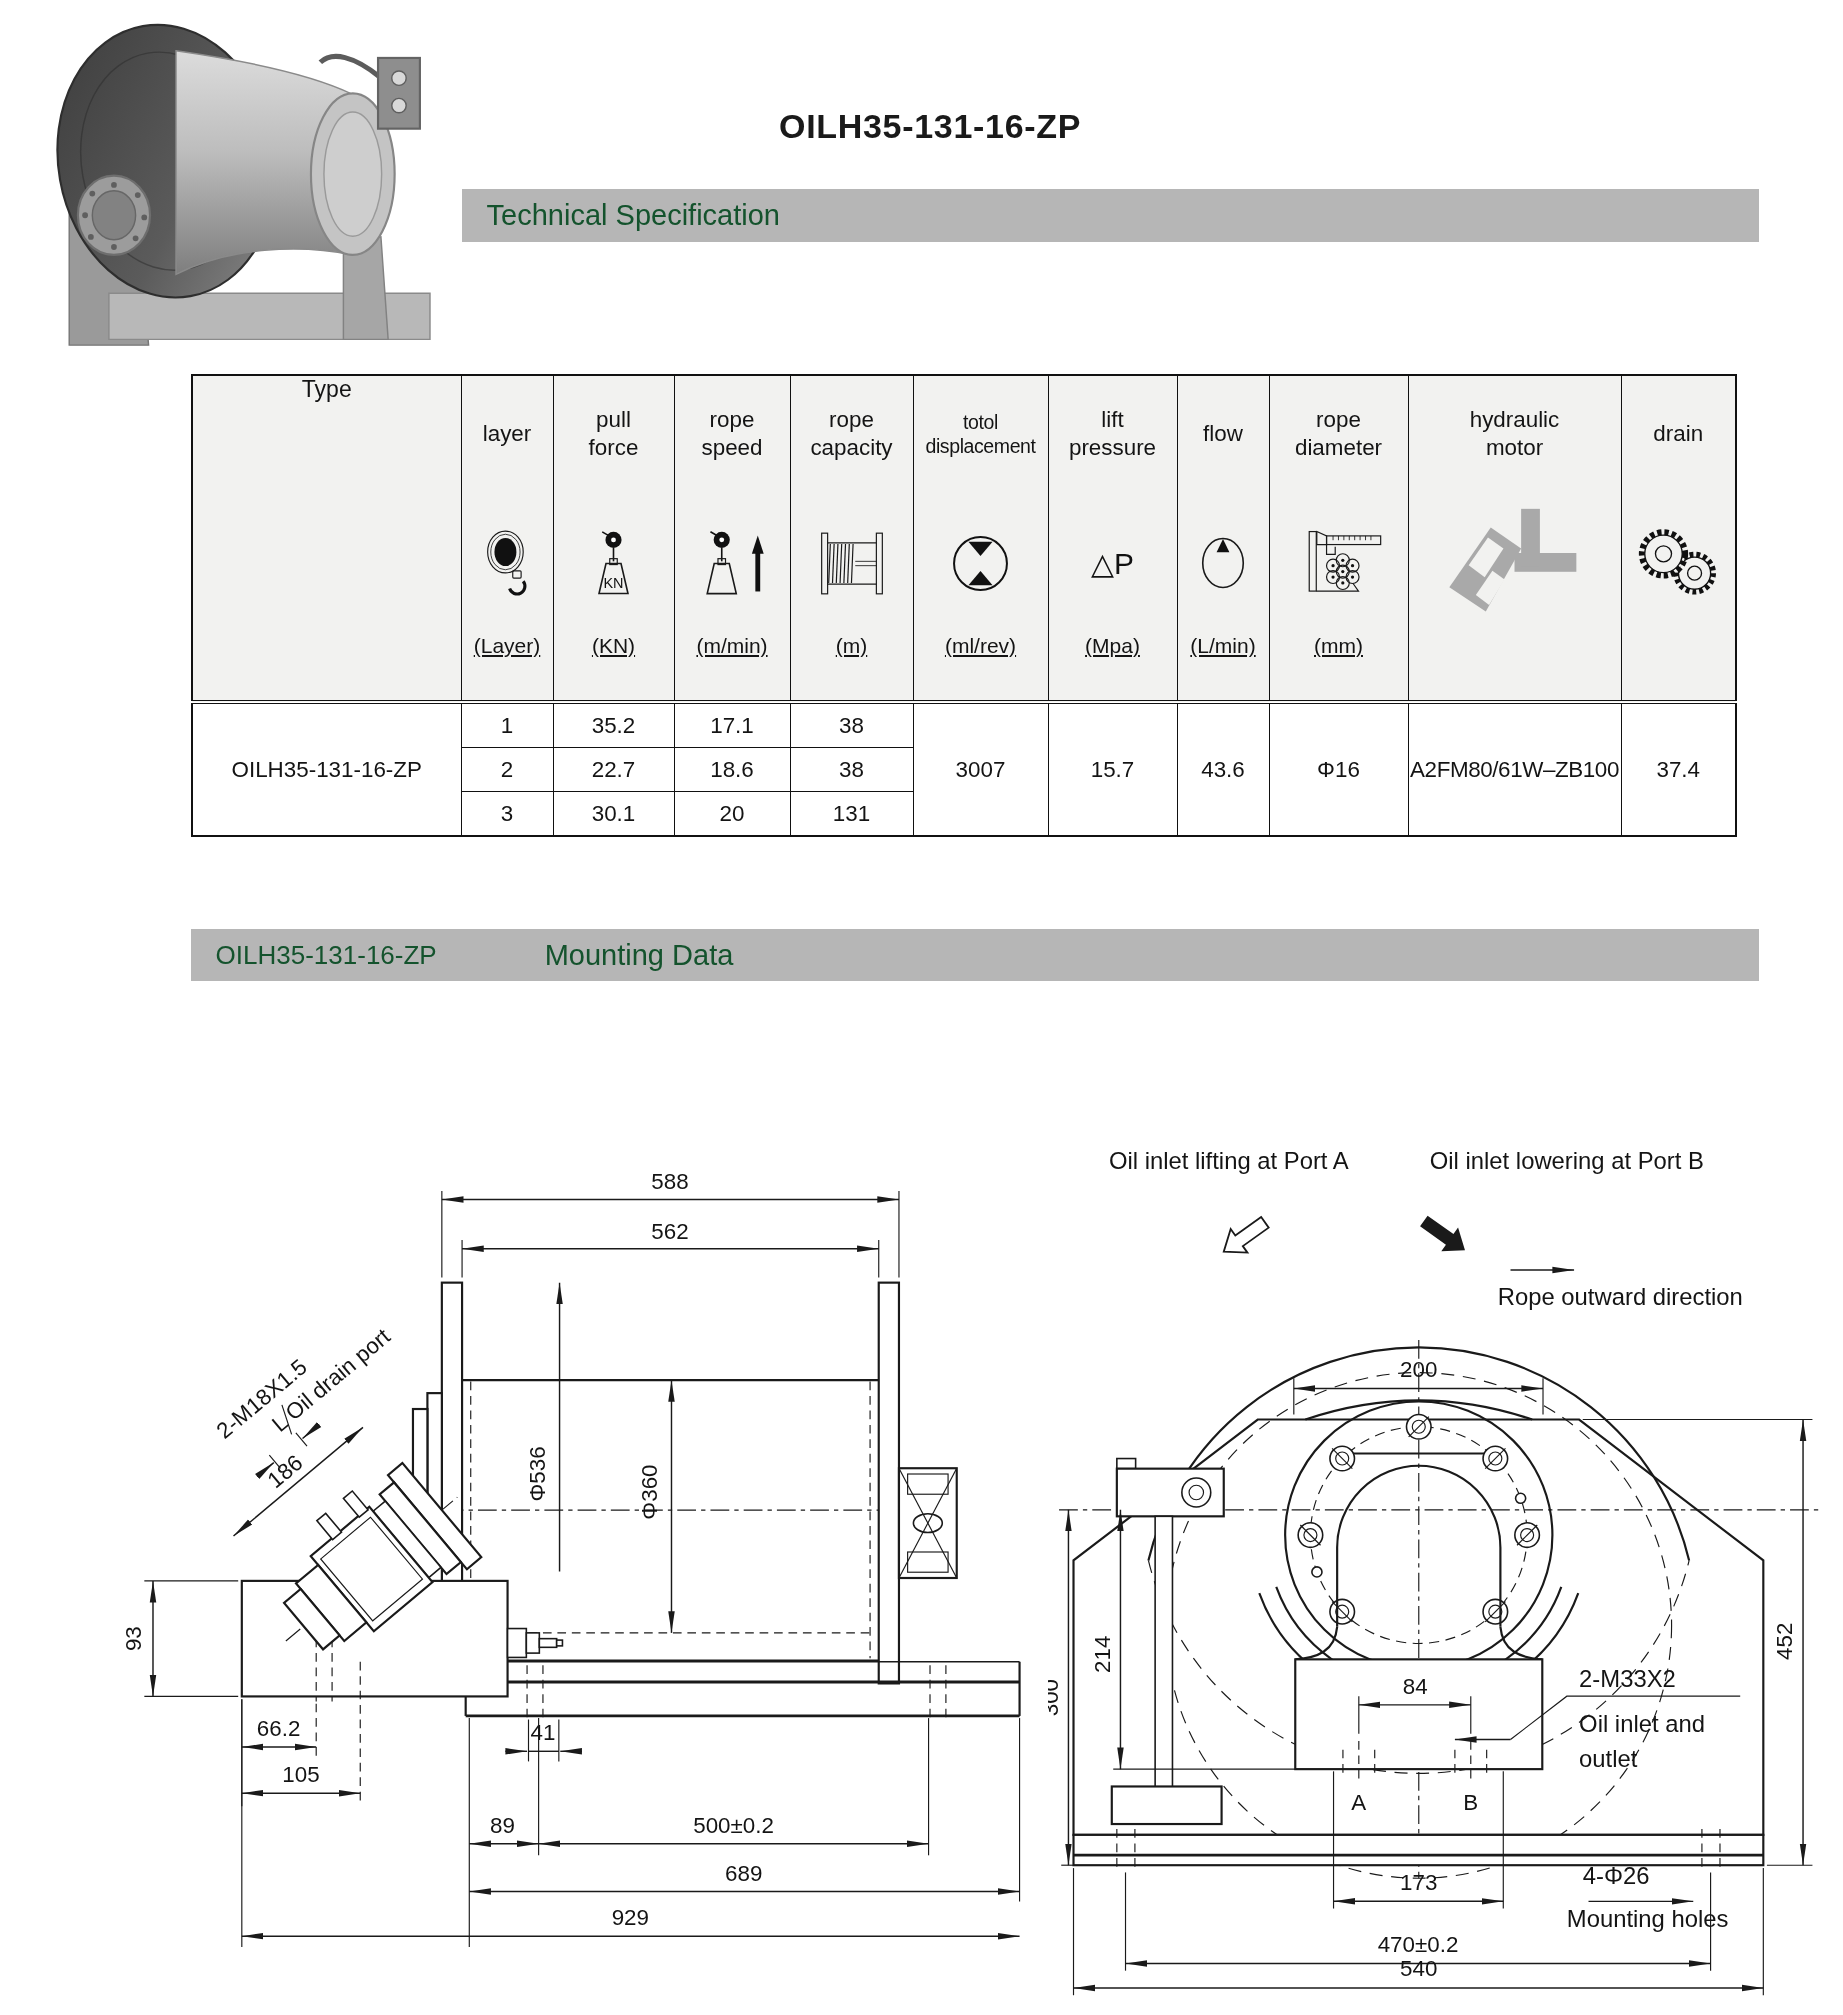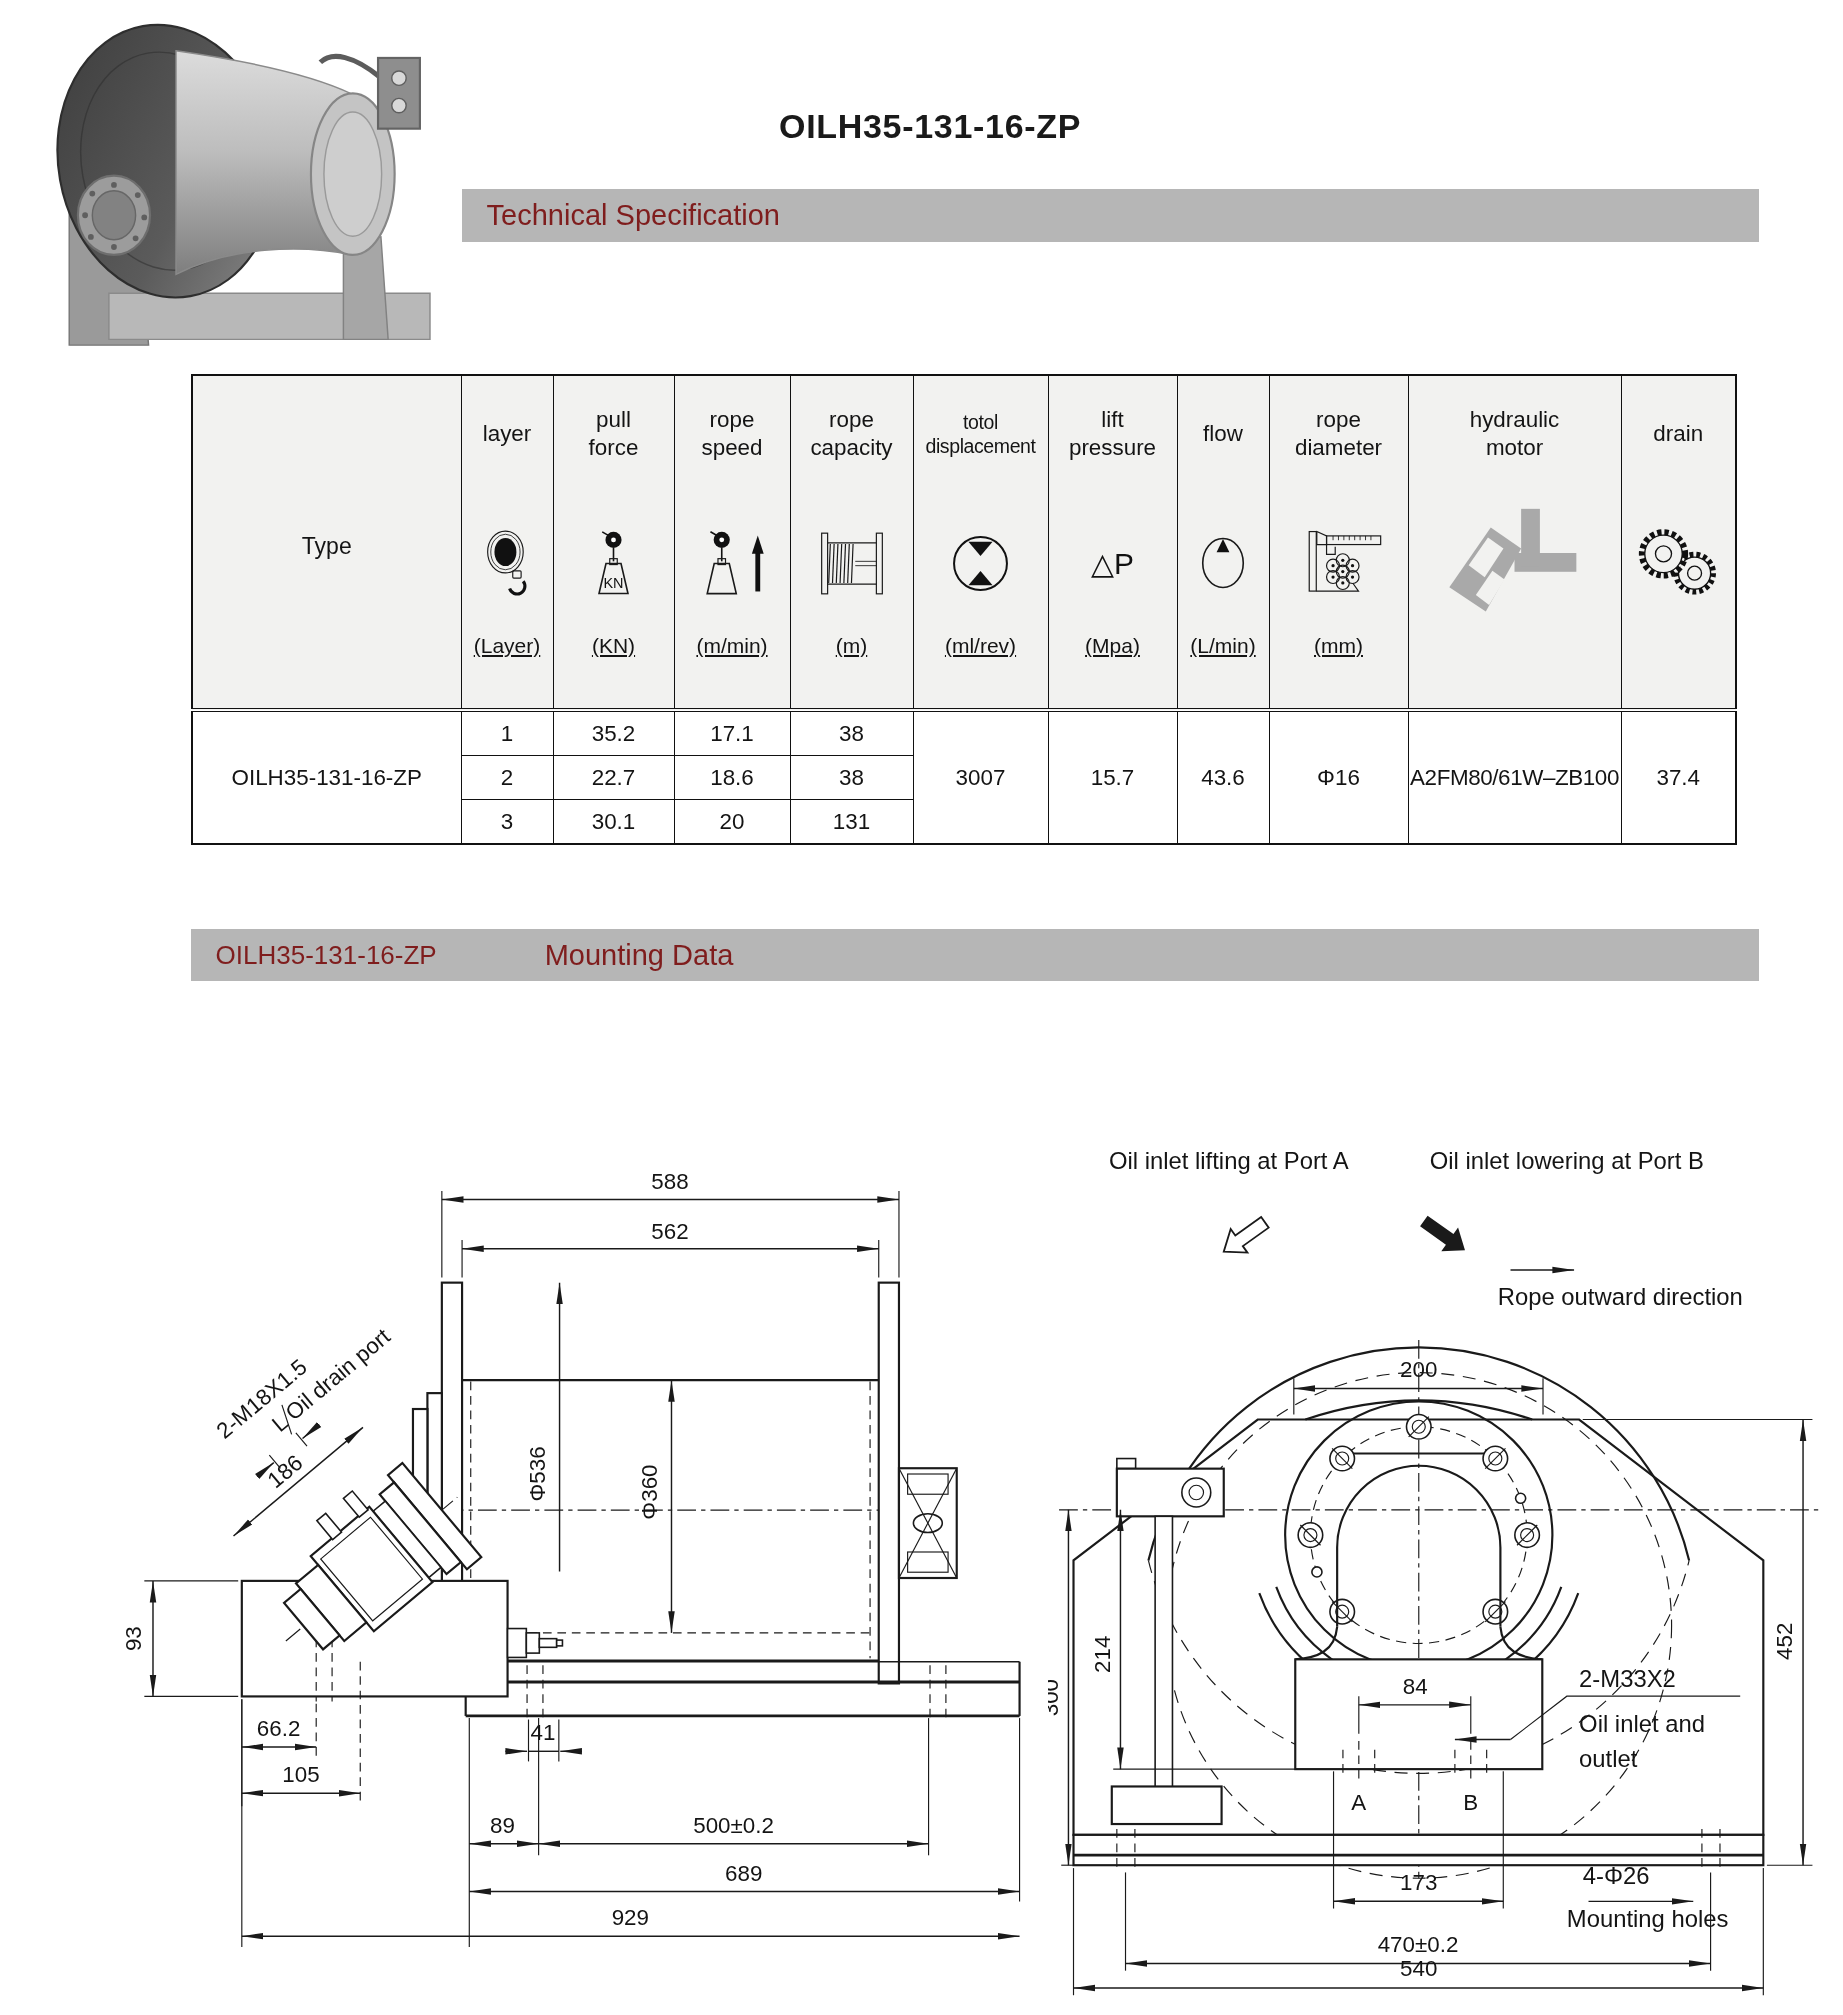--- a/index.html
+++ b/index.html
@@ -1,38 +1,38 @@
 <!DOCTYPE html>
 <html style="font-size:11.6px"><head>
 <meta charset="utf-8">
 <style>
   html,body{margin:0;padding:0;background:#fff;}
   body{font-family:"Liberation Sans", sans-serif;color:#141414;}
   .page{position:relative;width:1843px;height:2015px;background:#ffffff;overflow:hidden;padding-left:30px;}
 
   
   .title{position:absolute;left:779px;top:107px;font-size:34px;font-weight:600;letter-spacing:0.7px;color:#1a1a1a;}
-  .banner{position:absolute;background:#b6b6b6;color:#7f1d1d;display:flex;align-items:center;}
+  .banner{position:absolute;background:#b6b6b6;color:#14532d;display:flex;align-items:center;}
   .spec-banner{left:462px;top:189px;width:1272px;height:53px;padding-left:24.6px;font-size:29px;}
   .mount-banner{left:191px;top:929px;width:1543px;height:52px;padding-left:24.6px;font-size:29px;gap:108px;}
   .mount-banner .model{font-size:26px;}
 
   
   table.spec{position:absolute;left:191px;top:374px;width:1543px;border-collapse:collapse;table-layout:fixed;}
   table.spec{border:2.9px solid #111;}
   table.spec th, table.spec td{border:1.4px solid #111;padding:0;}
   table.spec tr.h th{background:#f2f2f0;border-bottom:4.3px double #111;height:324px;vertical-align:top;font-weight:normal;}
   .hwrap{display:flex;flex-direction:column;height:324px;}
   .hl{flex:0 0 116px;display:flex;align-items:center;justify-content:center;font-size:22.4px;line-height:1.25;}
   .hl span{display:block;width:min-content;margin:0 auto;text-align:center;}
   .hl.one span{width:auto;white-space:nowrap;}
   .hl.small{font-size:19.5px;letter-spacing:-0.4px;}
   .hicon{flex:1 1 auto;display:flex;align-items:center;justify-content:center;}
   .hu{flex:0 0 66px;display:flex;align-items:flex-start;justify-content:center;font-size:21px;text-decoration:underline;}
-  .typewrap{display:flex;align-items:center;justify-content:center;height:324px;font-size:23px;margin-top:8px;}
+  .typewrap{display:flex;align-items:flex-start;justify-content:center;height:324px;font-size:23px;}
   table.spec td{height:43px;text-align:center;font-size:22.4px;background:#fff;}
   td.motor{font-size:21.7px;letter-spacing:-0.4px;}
 
   
   .ln{stroke:#1a1a1a;stroke-width:3;fill:none;}
   .ln2{stroke:#1a1a1a;stroke-width:2.2;fill:none;}
   .lnw{stroke:#1a1a1a;stroke-width:3;fill:#fff;}
   .lnw2{stroke:#1a1a1a;stroke-width:2.2;fill:#fff;}
   .thin{stroke:#1a1a1a;stroke-width:1.6;fill:none;}
   .dim{stroke:#1a1a1a;stroke-width:2;fill:none;}

